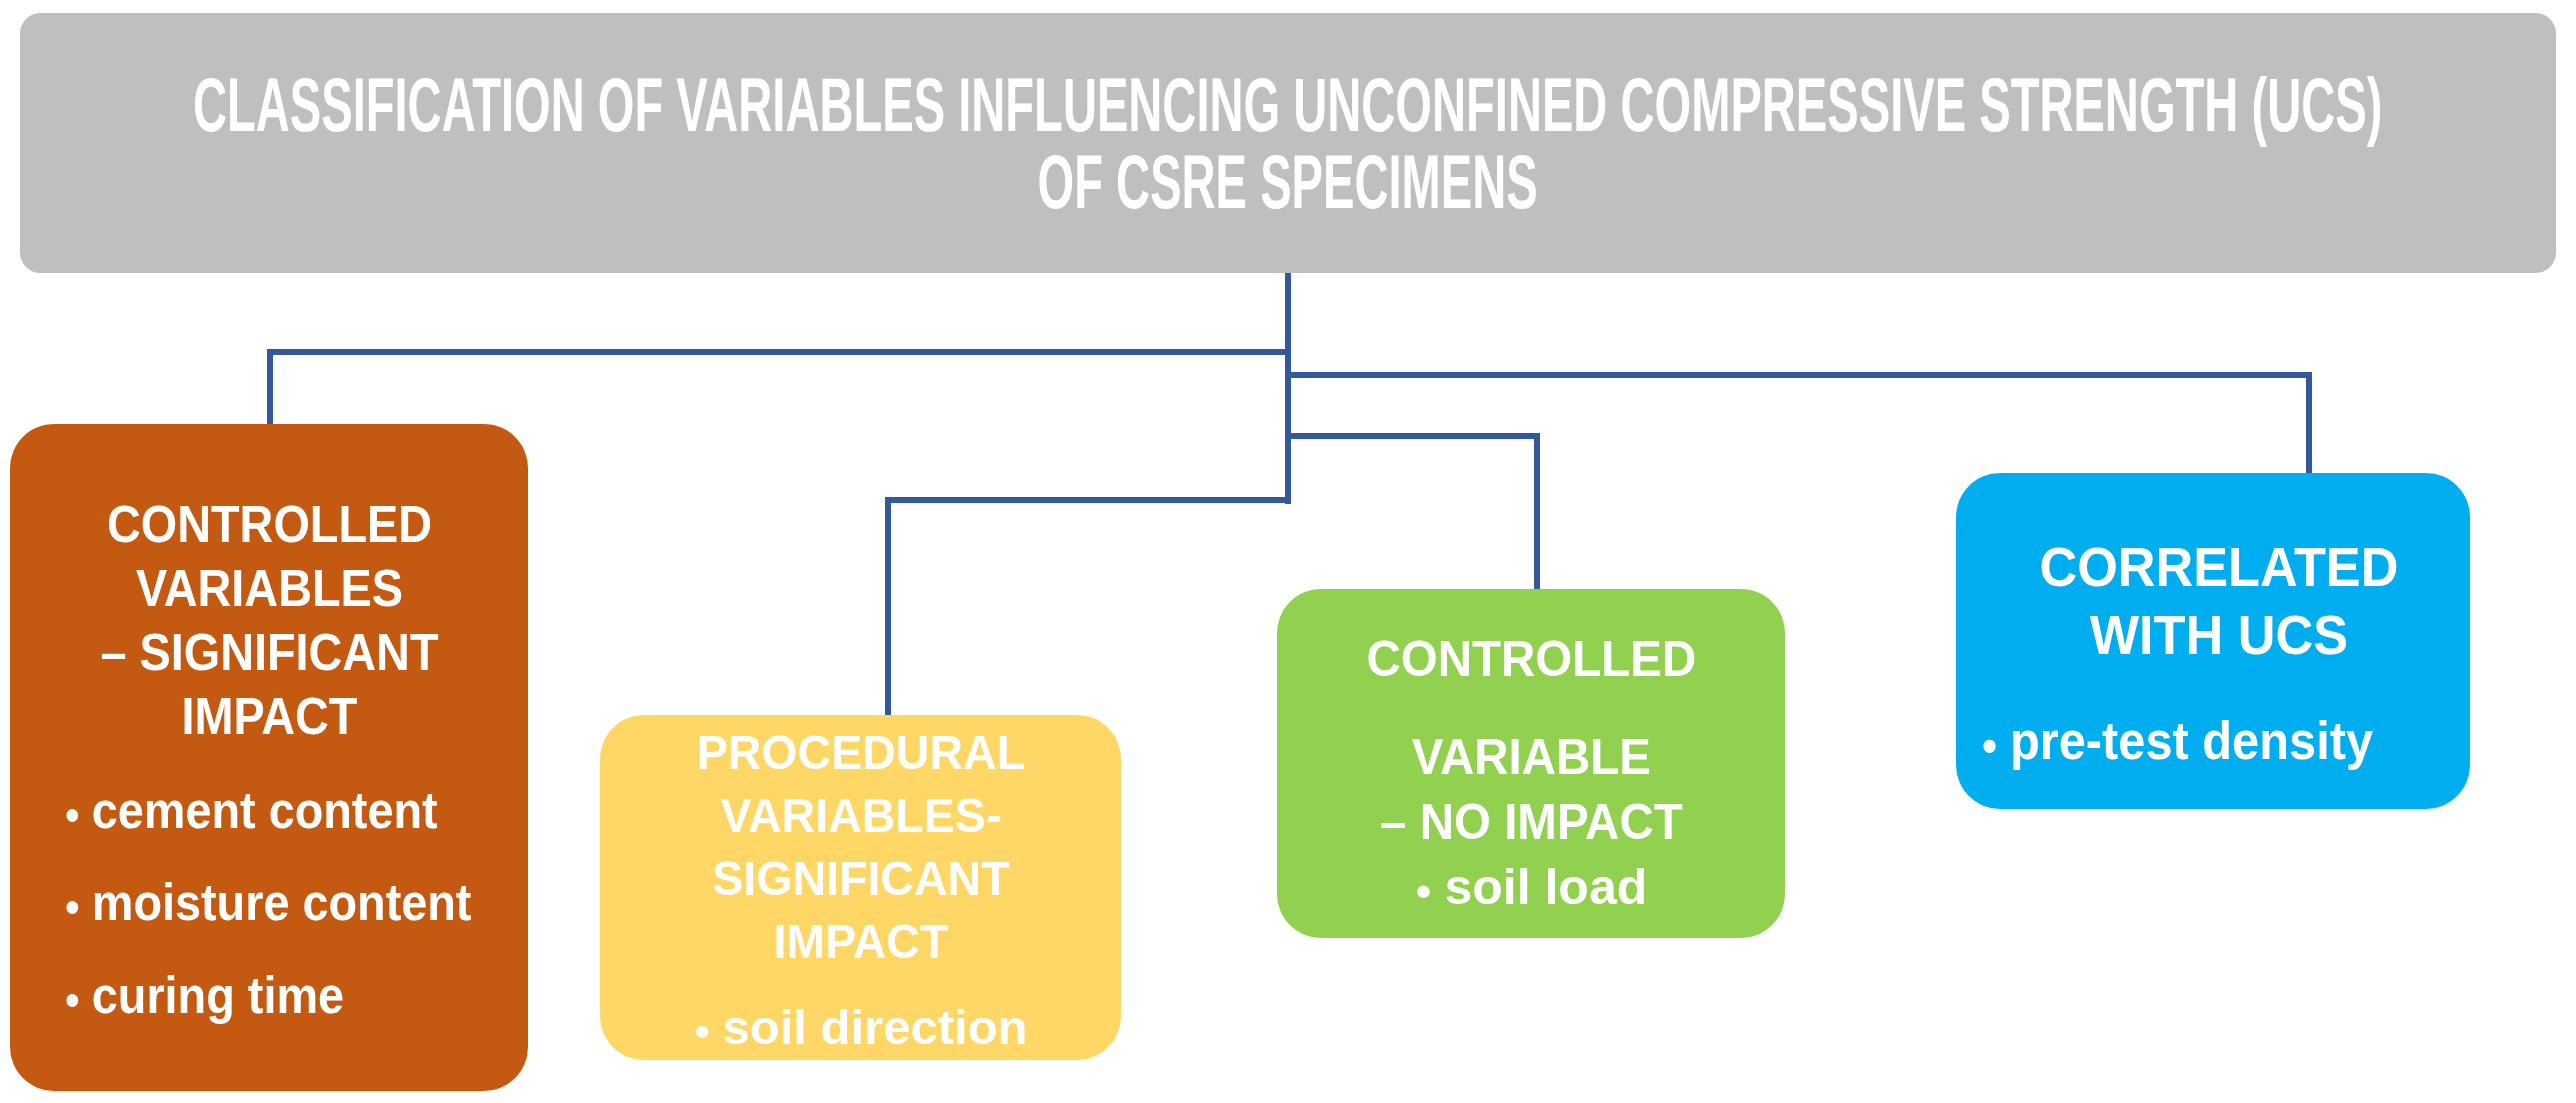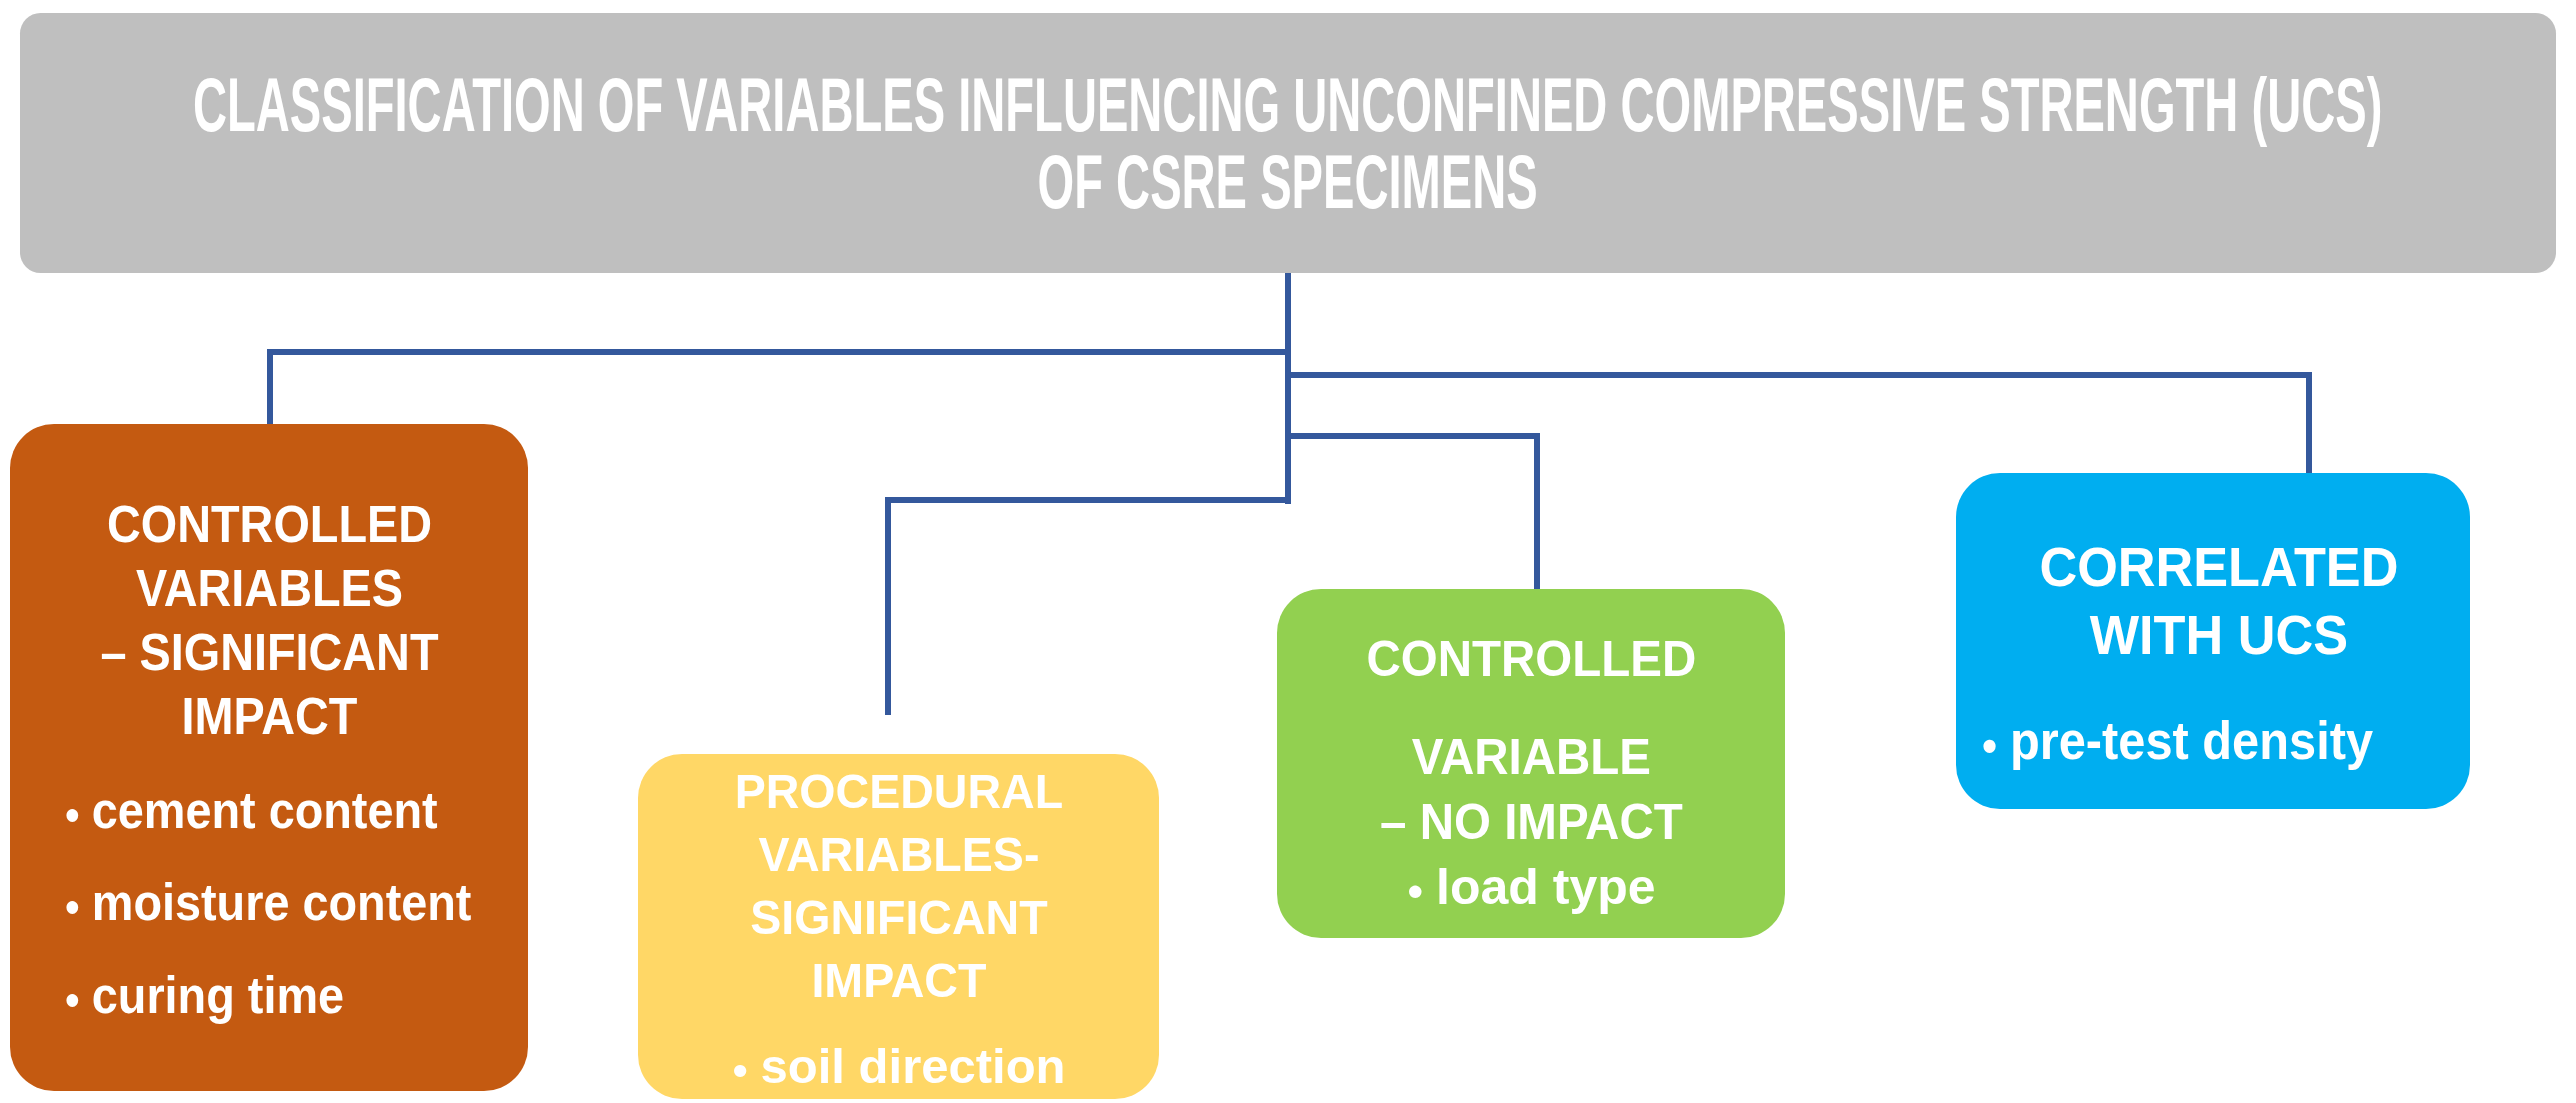--- a/index.html
+++ b/index.html
@@ -42,22 +42,22 @@
   .node-orange {
     left:10.2px; top:424px; width:518px; height:667px;
     background:#C45A11; padding:68px 20.5px 0 20.5px;
   }
   .node-orange .heading { font-size:52px; line-height:64px; transform:scaleX(0.90); transform-origin:center; }
   .node-orange .bullets { margin-top:30px; padding-left:33px; }
   .node-orange .bullet  { font-size:52px; line-height:65px; transform:scaleX(0.90); transform-origin:left; }
   .node-orange .bullet + .bullet { margin-top:24.6px; }
 
   .node-yellow {
-    left:638px; top:715px; width:521px; height:345px;
-    background:#FFD766; padding:5.5px 13.6px 0 13.6px;margin-top:39px;
+    left:600px; top:715px; width:521px; height:345px;
+    background:#FFD766; padding:5.5px 13.6px 0 13.6px;
   }
   .node-yellow .heading { font-size:49px; line-height:63px; transform:scaleX(0.95); transform-origin:center; }
   .node-yellow .bullets { margin-top:23px; text-align:center; }
   .node-yellow .bullet  { font-size:49px; line-height:63px; }
 
   .node-green {
     left:1277px; top:589px; width:508px; height:349px;
     background:#92D050; padding:38px 13.6px 0 13.6px;
   }
   .node-green .heading { font-size:50px; line-height:65px; transform:scaleX(0.95); transform-origin:center; }
@@ -121,21 +121,21 @@
     </div>
   </div>
 
   <div class="node node-green" style="background: rgb(146, 208, 80);">
     <div class="heading">
       <div class="hline gap-after">CONTROLLED</div>
       <div class="hline">VARIABLE</div>
       <div class="hline">– NO IMPACT</div>
     </div>
     <div class="bullets">
-      <div class="bullet"><span class="dot">●</span><span>load type</span></div>
+      <div class="bullet"><span class="dot">●</span><span>soil load</span></div>
     </div>
   </div>
 
   <div class="node node-blue" style="background: rgb(0, 174, 240);">
     <div class="heading">
       <div class="hline">CORRELATED</div>
       <div class="hline">WITH UCS</div>
     </div>
     <div class="bullets">
       <div class="bullet"><span class="dot">●</span><span>pre-test density</span></div>

